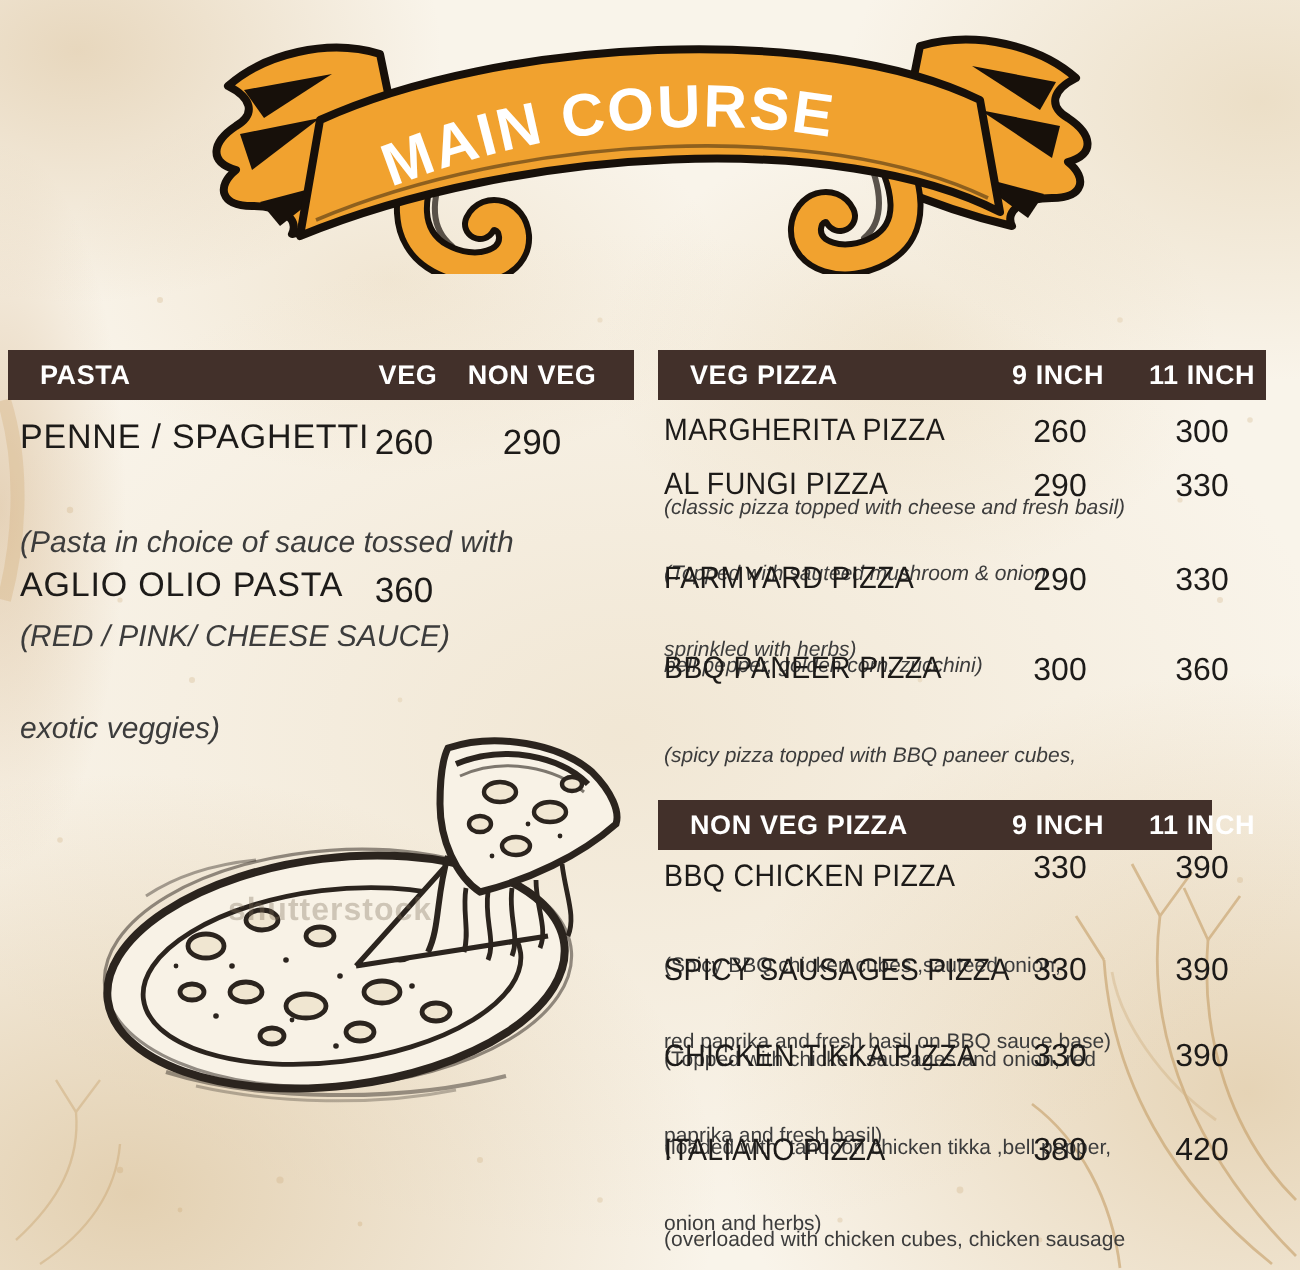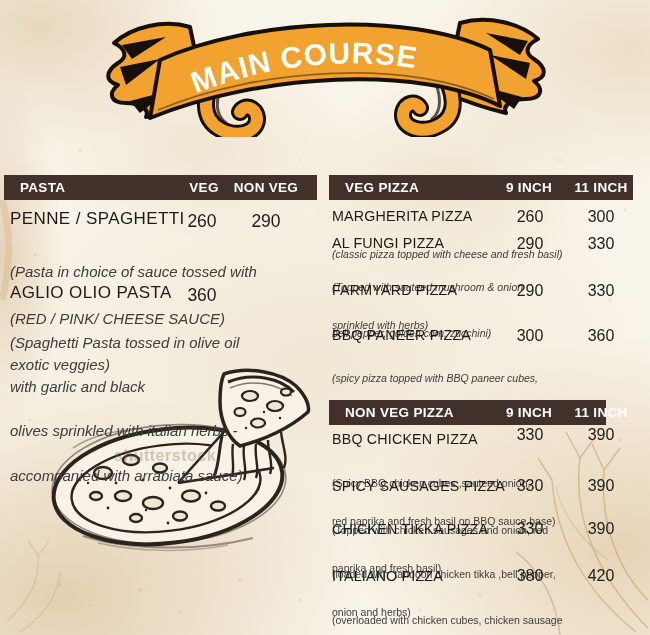--- a/index.html
+++ b/index.html
@@ -210,26 +210,20 @@
   <span class="price pl1" style="top:211px">260</span>
   <span class="price pl2" style="top:211px">290</span>
   <div class="desc desc-l" style="top:233px">
     <div>(Pasta in choice of sauce tossed with</div>
     <div>(RED / PINK/ CHEESE SAUCE)</div>
     <div>exotic veggies)</div>
   </div>
 
   <div class="title-l" style="top:283px">AGLIO OLIO PASTA</div>
   <span class="price pl1" style="top:285px">360</span>
-  <div class="desc desc-l lh15" style="top:306px">
-    <div>(Spaghetti Pasta tossed in olive oil</div>
-    <div>with garlic and black</div>
-    <div>olives sprinkled with italian herbs -</div>
-    <div>accompanied with arrabiata sauce)</div>
-  </div>
 
   <div class="sec-bar right-bar" style="left:329px;top:175px;width:304px">
     <span class="sec-title">VEG PIZZA</span>
     <span class="col col-a">9 INCH</span>
     <span class="col col-b">11 INCH</span>
   </div>
 
   <div class="title-r" style="top:207px">MARGHERITA PIZZA</div>
   <span class="price pr1" style="top:208px">260</span>
   <span class="price pr2" style="top:208px">300</span>

